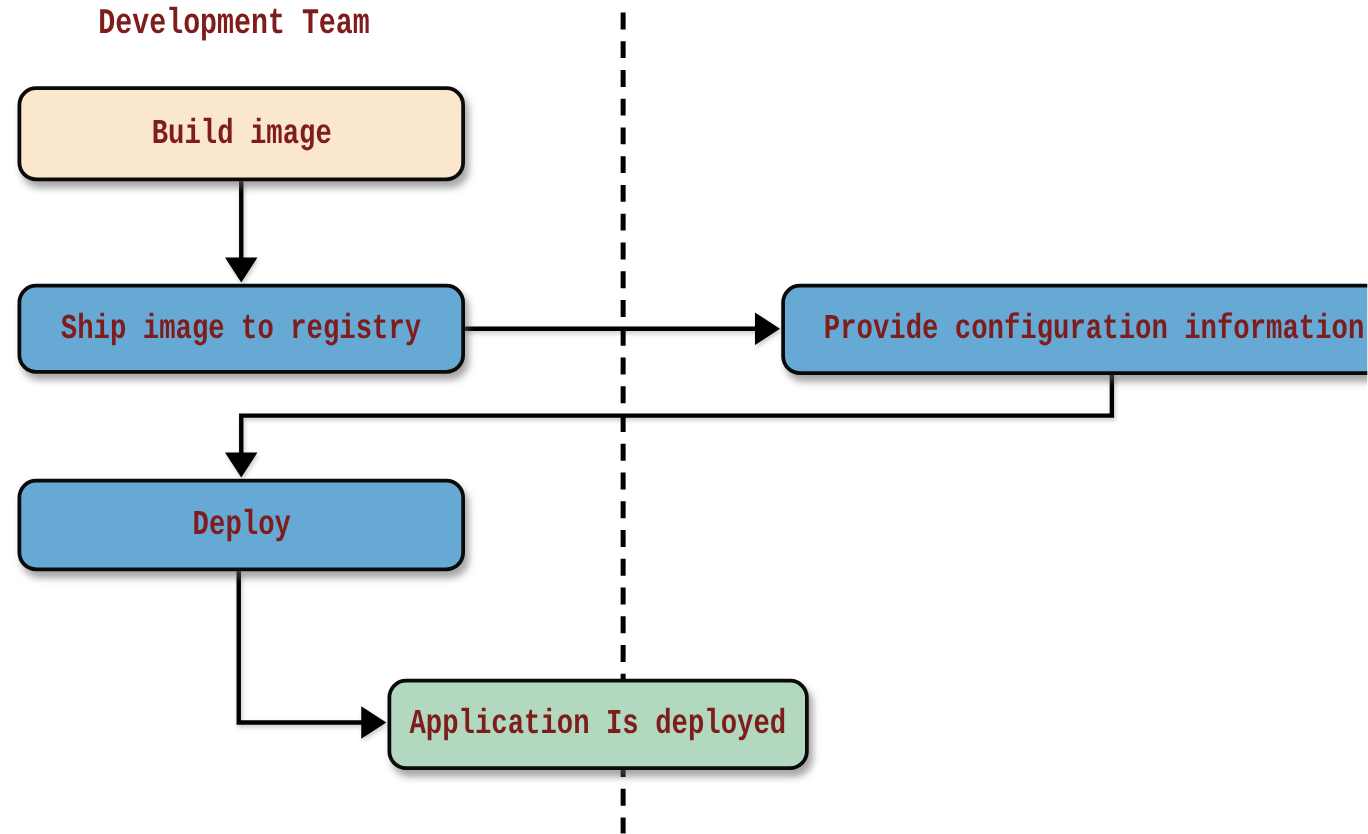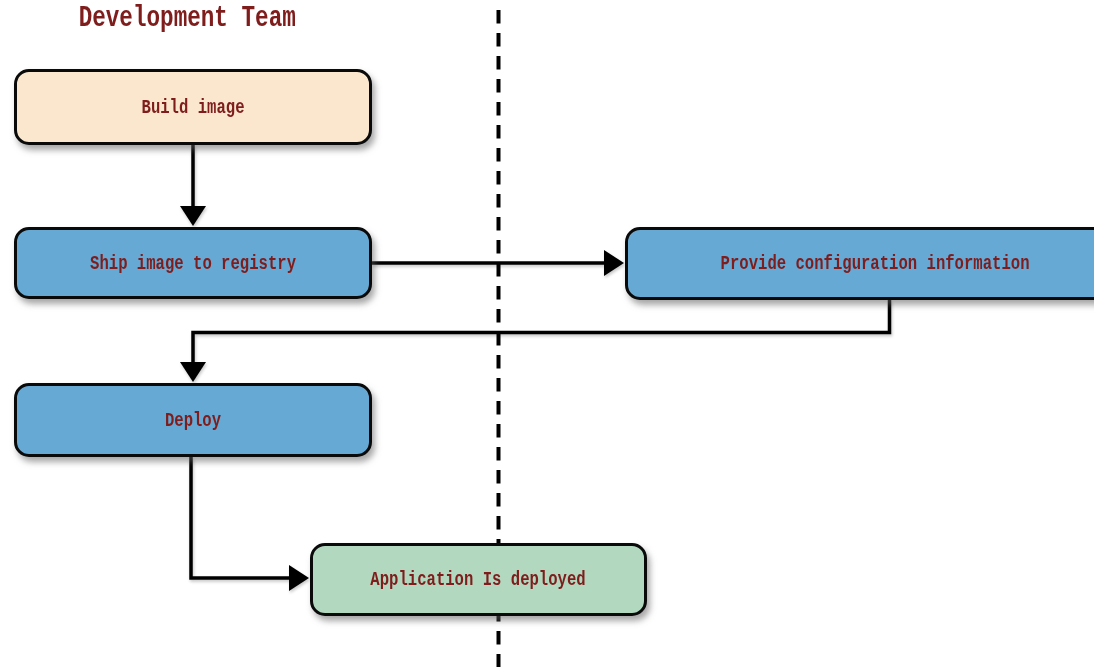--- a/index.html
+++ b/index.html
@@ -33,21 +33,21 @@
   .lane-dev { left: 17px; }
   .lane-ops { left: 716px; }
   .node {
     position: absolute;
     z-index: 3;
     border: 3.5px solid #0a0a0a;
     border-radius: 15px;
     display: flex;
     align-items: center;
     justify-content: center;
-    font-size: 20px;
+    font-size: 28px;
     font-weight: bold;
     box-shadow: 3px 5px 6px rgba(95,95,95,0.55);
   }
   .node span { display: inline-block; transform: scaleX(0.78); white-space: nowrap; }
   .fill-cream { background: #fae7ce; }
   .fill-blue  { background: #66a9d4; }
   .fill-green { background: #b2d9bf; }
   .node-build    { left: 14px;  top: 69px;  width: 358px; height: 76px; }
   .node-ship     { left: 14px;  top: 227px; width: 358px; height: 72px; }
   .node-provide  { left: 625px; top: 227px; width: 501px; height: 73px; }

